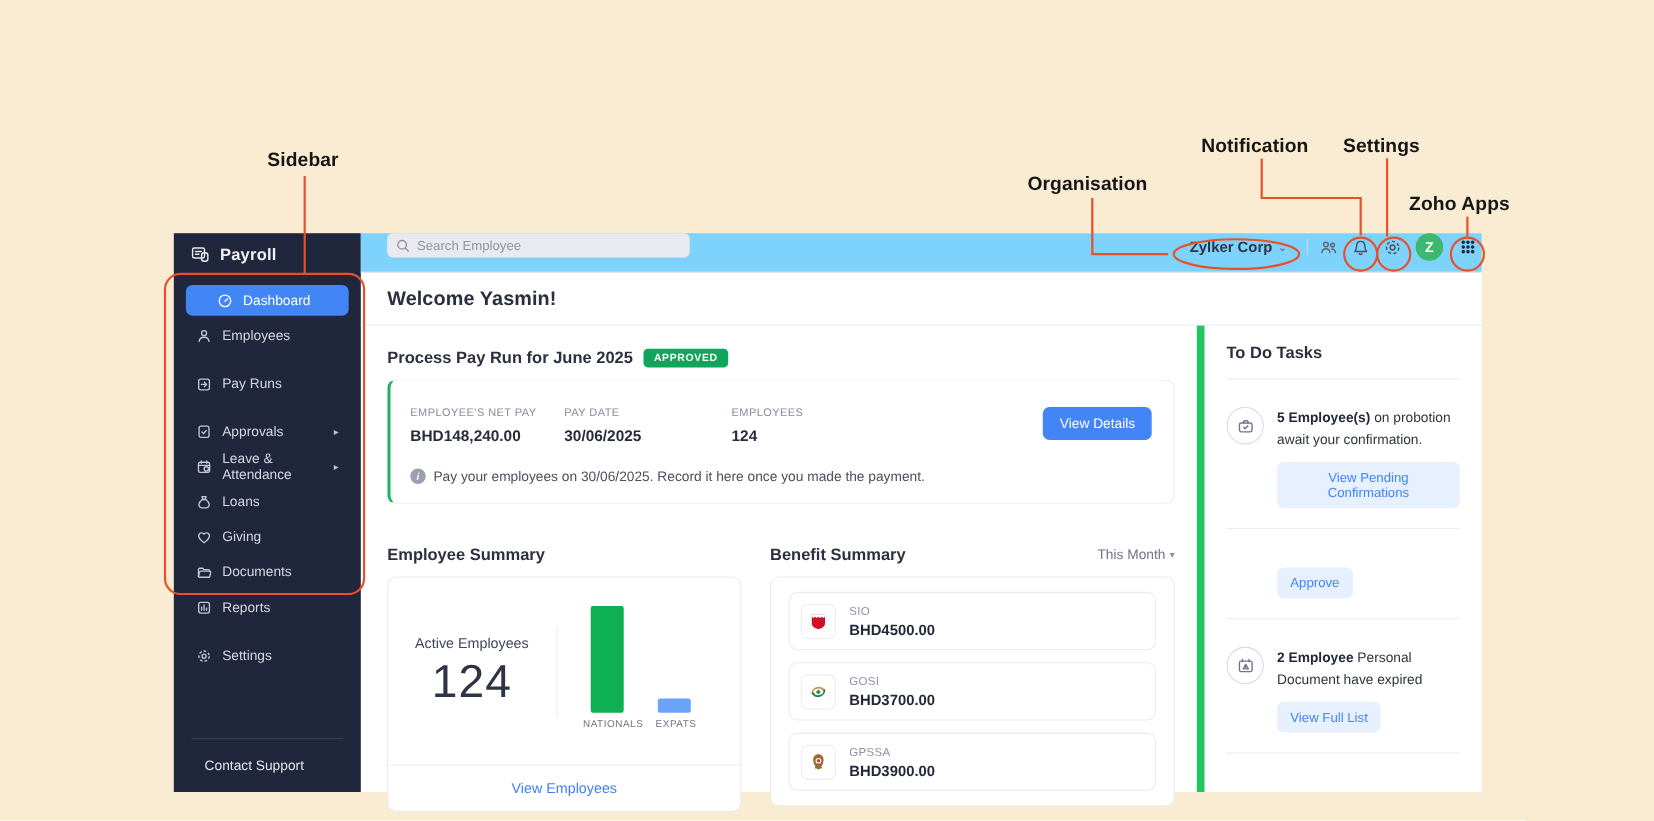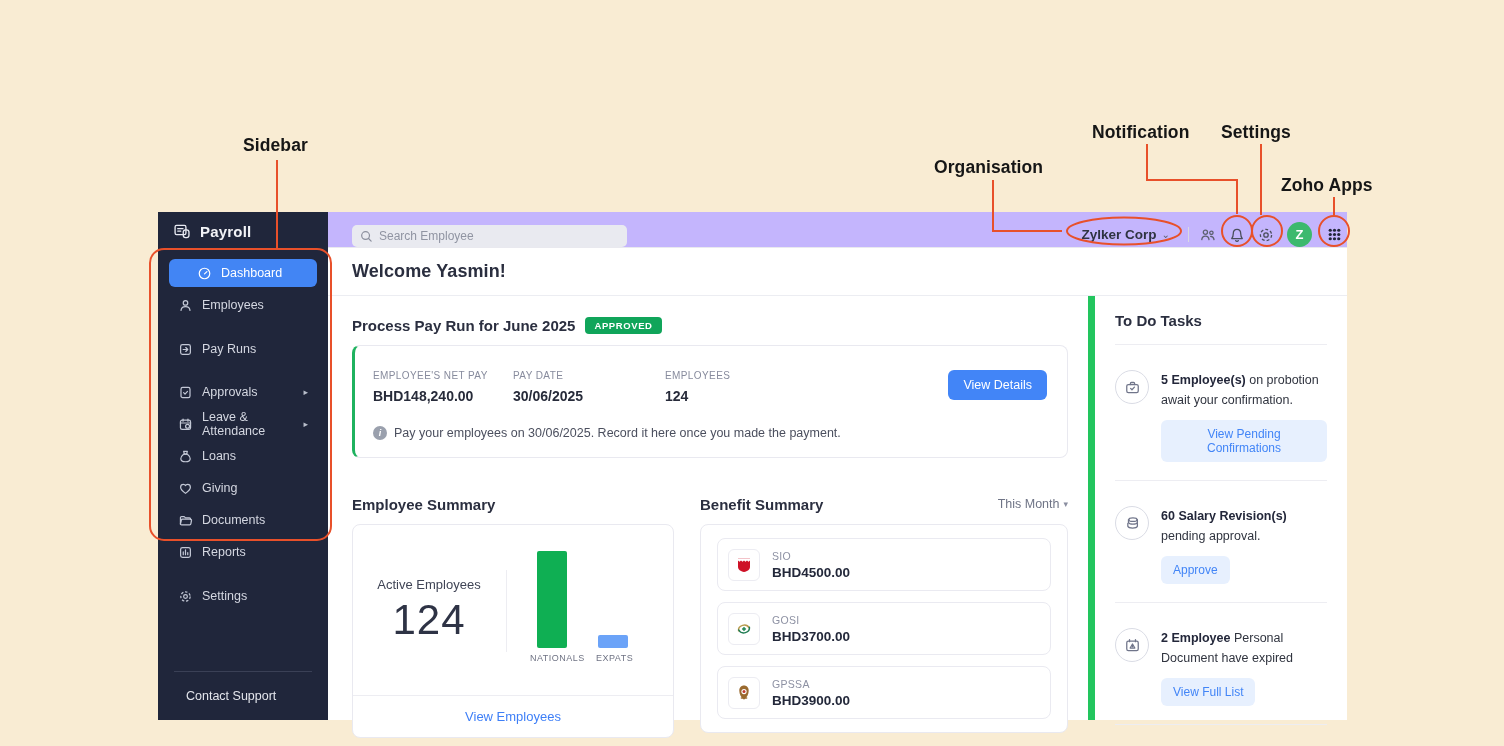--- a/index.html
+++ b/index.html
@@ -27,21 +27,21 @@
   .nav-item.active { background:#4285F4; color:#fff;padding-left:28px; }
   .nav-item.active svg { stroke:#fff; }
   .nav-arrow { margin-left:auto; font-size:9px; color:#B9BECB; }
   .side-divider { height:1px; background:#3A4056; margin:24px 16px 0 16px; }
   .support { color:#E3E5EC; font-size:12.5px; padding:17px 28px; cursor:pointer; }
 
   
   .right-col { flex:1; display:flex; flex-direction:column; min-width:0; }
 
   
-  .topbar { height:36px; background:#c4b5fd; border-bottom:1px solid #E9E9EF; display:flex; align-items:flex-end; flex:none; }
+  .topbar { height:36px; background:#7dd3fc; border-bottom:1px solid #E9E9EF; display:flex; align-items:flex-start; flex:none; }
   .search { margin-left:24px; width:275px; height:22px; background:#E9EAF0; border-radius:5px; display:flex; align-items:center; padding:0 8px; gap:6px; }
   .search input { border:none; outline:none; background:transparent; font-size:12px; color:#3c4050; width:100%; font-family:"Liberation Sans",sans-serif; }
   .search input::placeholder { color:#9094A2; }
   .tb-right { margin-left:auto; display:flex; align-items:center; padding-right:4px; }
   .org-chip { display:flex; align-items:center; gap:5px; font-size:13.5px; font-weight:700; color:#2F3342; cursor:pointer; margin-right:18px; }
   .org-chip .chev { font-size:10px; color:#5c6070; font-weight:400; }
   .tb-divider { width:1px; height:15px; background:#D8DAE2; margin-right:10px; }
   .tb-icon { width:18px; height:18px; display:flex; align-items:center; justify-content:center; cursor:pointer; }
   .tb-icon + .tb-icon { margin-left:11px; }
   .avatar { width:25px; height:25px; border-radius:50%; background:#3CB96E; color:#fff; font-size:13px; font-weight:700;
@@ -433,30 +433,20 @@
                     <path d="M6.2 8.8l1.3 1.3 2.3-2.5"></path>
                   </svg>
               </span>
               <span class="task-text"><b>5 Employee(s)</b><span> on probotion await your confirmation.</span></span>
             </div>
             <button class="task-btn">View Pending Confirmations</button>
           </div>
           <div class="todo-divider"></div>
 
           <div class="task">
-            <div class="task-row">
-              <span class="task-icon">
-                <svg width="17" height="17" viewBox="0 0 16 16" fill="none" stroke="#70758A" stroke-width="1.2" stroke-linecap="round">
-                    <ellipse cx="8.4" cy="4.4" rx="3.8" ry="1.7"></ellipse>
-                    <path d="M4.2 4.4v2.6c.4 1 2 1.6 4.2 1.6s3.8-.6 4.2-1.6V4.4"></path>
-                    <path d="M3.6 8v2.6c.4 1 2.2 1.7 4.4 1.7s4.2-.7 4.6-1.7V8"></path>
-                  </svg>
-              </span>
-              <span class="task-text"><b>60 Salary Revision(s)</b><span> pending approval.</span></span>
-            </div>
             <button class="task-btn">Approve</button>
           </div>
           <div class="todo-divider"></div>
 
           <div class="task">
             <div class="task-row">
               <span class="task-icon">
                 <svg width="17" height="17" viewBox="0 0 16 16" fill="none" stroke="#70758A" stroke-width="1.2" stroke-linecap="round" stroke-linejoin="round">
                     <rect x="2.6" y="3.8" width="10.8" height="9" rx="1.5"></rect>
                     <path d="M5.2 2.4v2M10.8 2.4v2"></path>

